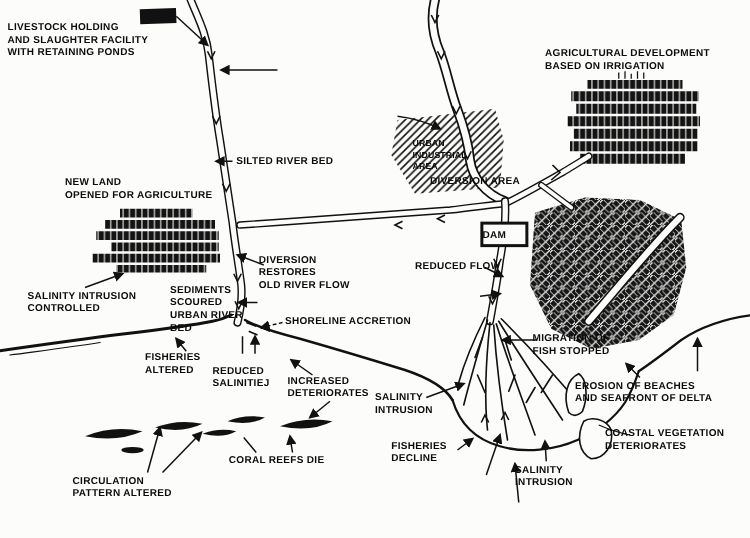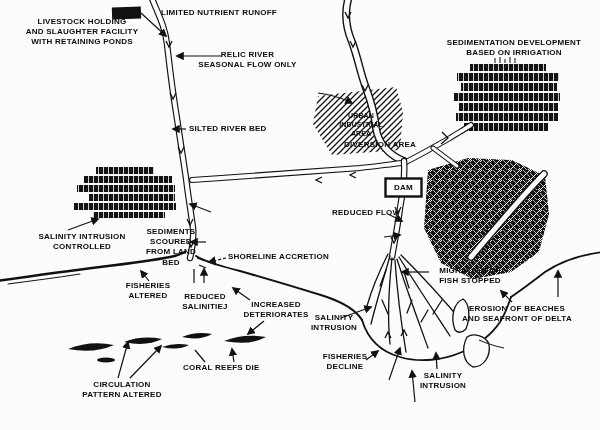--- a/index.html
+++ b/index.html
@@ -1,20 +1,20 @@
 <!DOCTYPE html>
 <html><head>
 <meta charset="utf-8">
 <style>
   html,body{margin:0;padding:0;background:#e8e8e8;}
   #stage{position:relative;width:600px;height:430px;background:#fcfcfa;overflow:hidden;
          font-family:"Liberation Sans",sans-serif;}
   #art{position:absolute;left:0;top:0;z-index:1;}
   .lbl{position:absolute;z-index:2;font-weight:bold;font-size:8px;line-height:1.28;
-       letter-spacing:.25px;color:#0b0b0b;white-space:pre-line;text-align:center;}
+       letter-spacing:.25px;color:#0b0b0b;white-space:pre-line;}
   .ta-l{text-align:left;}
   .sm{font-size:7px;letter-spacing:.1px;}
 </style>
 </head>
 <body>
 
 <div id="stage">
 
 <svg id="art" width="600" height="430" viewBox="0 0 600 430">
   <defs>
@@ -152,51 +152,55 @@
     <path d="M130,378 L161,346" marker-end="url(#ah)"></path>
   </g>
 
   <rect x="112" y="7" width="29" height="12" fill="#111" transform="rotate(-2 126 13)"></rect>
   <rect x="385.5" y="178.5" width="36" height="18" fill="#fcfcfa" stroke="#111" stroke-width="2.4"></rect>
 </svg>
 
 <div class="lbl" style="left:6px;top:17px;width:152px">LIVESTOCK HOLDING
 AND SLAUGHTER FACILITY
 WITH RETAINING PONDS</div>
-<div class="lbl ta-l" style="left:161px;top:8px;width:160px">LIMITED NUTRIENT RUNOFF</div>
-<div class="lbl" style="left:190px;top:50px;width:115px">RELIC RIVER
-SEASONAL FLOW ONLY</div>
-<div class="lbl" style="left:436px;top:38px;width:156px">SEDIMENTATION DEVELOPMENT
+<div class="lbl" style="left:436px;top:38px;width:156px">AGRICULTURAL DEVELOPMENT
 BASED ON IRRIGATION</div>
 <div class="lbl ta-l" style="left:189px;top:124px;width:95px">SILTED RIVER BED</div>
 <div class="lbl sm" style="left:330px;top:112px;width:62px">URBAN
 INDUSTRIAL
 AREA</div>
 <div class="lbl ta-l" style="left:344px;top:140px;width:95px">DIVERSION AREA</div>
+<div class="lbl" style="left:52px;top:141px;width:145px">NEW LAND
+OPENED FOR AGRICULTURE</div>
 <div class="lbl" style="left:386px;top:183px;width:35px">DAM</div>
+<div class="lbl ta-l" style="left:207px;top:203px;width:110px">DIVERSION
+RESTORES
+OLD RIVER FLOW</div>
 <div class="lbl ta-l" style="left:332px;top:208px;width:85px">REDUCED FLOW</div>
 <div class="lbl" style="left:22px;top:232px;width:120px">SALINITY INTRUSION
 CONTROLLED</div>
 <div class="lbl" style="left:136px;top:227px;width:70px">SEDIMENTS
 SCOURED
-FROM LAND
+URBAN RIVER
 BED</div>
 <div class="lbl ta-l" style="left:228px;top:252px;width:115px">SHORELINE ACCRETION</div>
 <div class="lbl" style="left:426px;top:266px;width:88px">MIGRATION OF
 FISH STOPPED</div>
 <div class="lbl" style="left:116px;top:281px;width:64px">FISHERIES
 ALTERED</div>
 <div class="lbl" style="left:170px;top:292px;width:70px">REDUCED
 SALINITIEJ</div>
 <div class="lbl" style="left:230px;top:300px;width:92px">INCREASED
 DETERIORATES</div>
 <div class="lbl" style="left:300px;top:313px;width:68px">SALINITY
 INTRUSION</div>
 <div class="lbl" style="left:460px;top:304px;width:114px">EROSION OF BEACHES
 AND SEAFRONT OF DELTA</div>
+<div class="lbl" style="left:484px;top:342px;width:114px">COASTAL VEGETATION
+DETERIORATES</div>
 <div class="lbl" style="left:313px;top:352px;width:64px">FISHERIES
 DECLINE</div>
 <div class="lbl ta-l" style="left:183px;top:363px;width:95px">CORAL REEFS DIE</div>
 <div class="lbl" style="left:58px;top:380px;width:128px">CIRCULATION
 PATTERN ALTERED</div>
 <div class="lbl" style="left:412px;top:371px;width:62px">SALINITY
 INTRUSION</div>
 
 </div>
 

